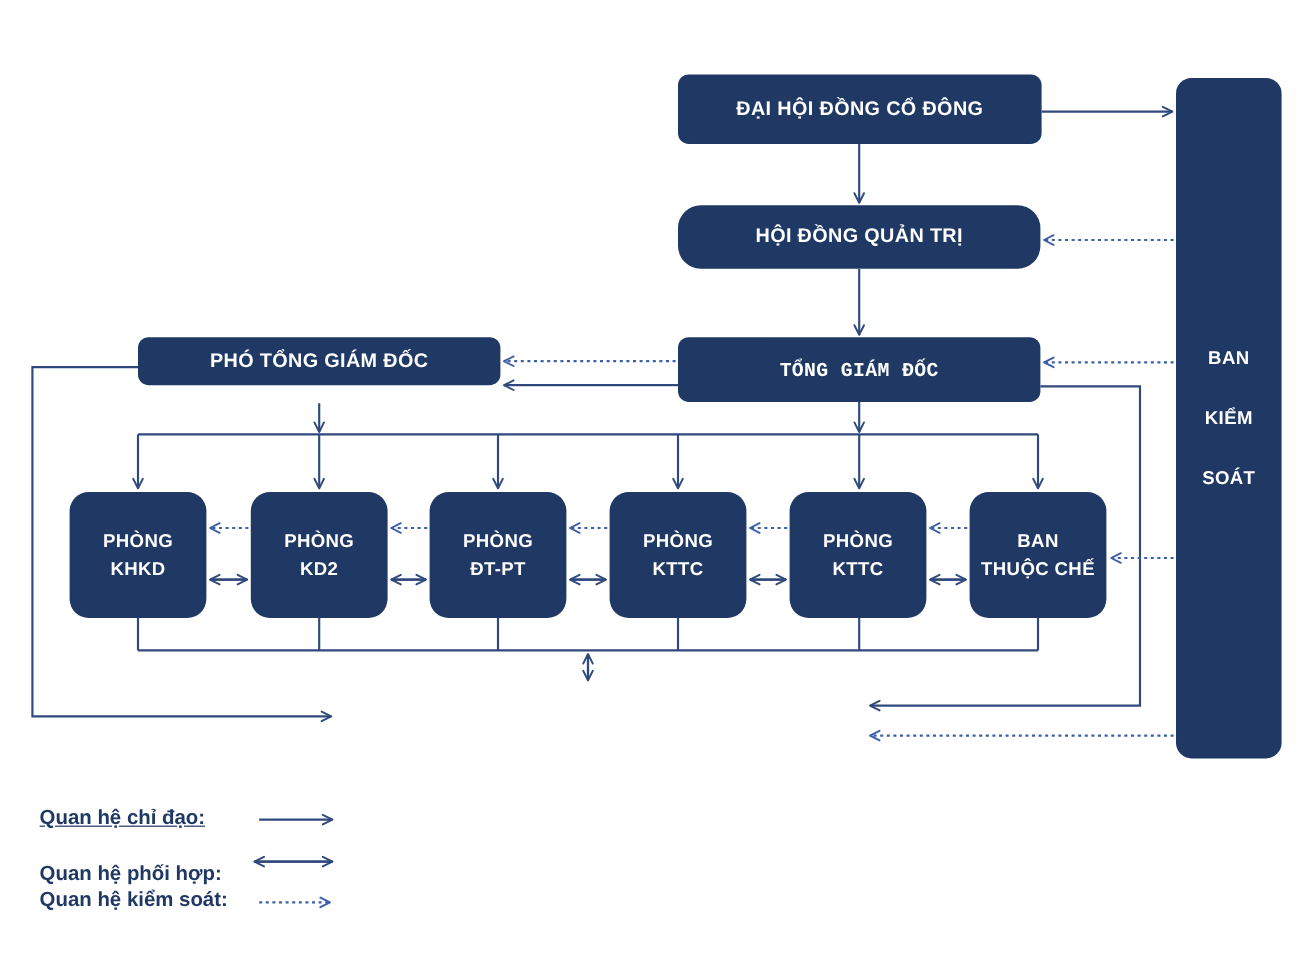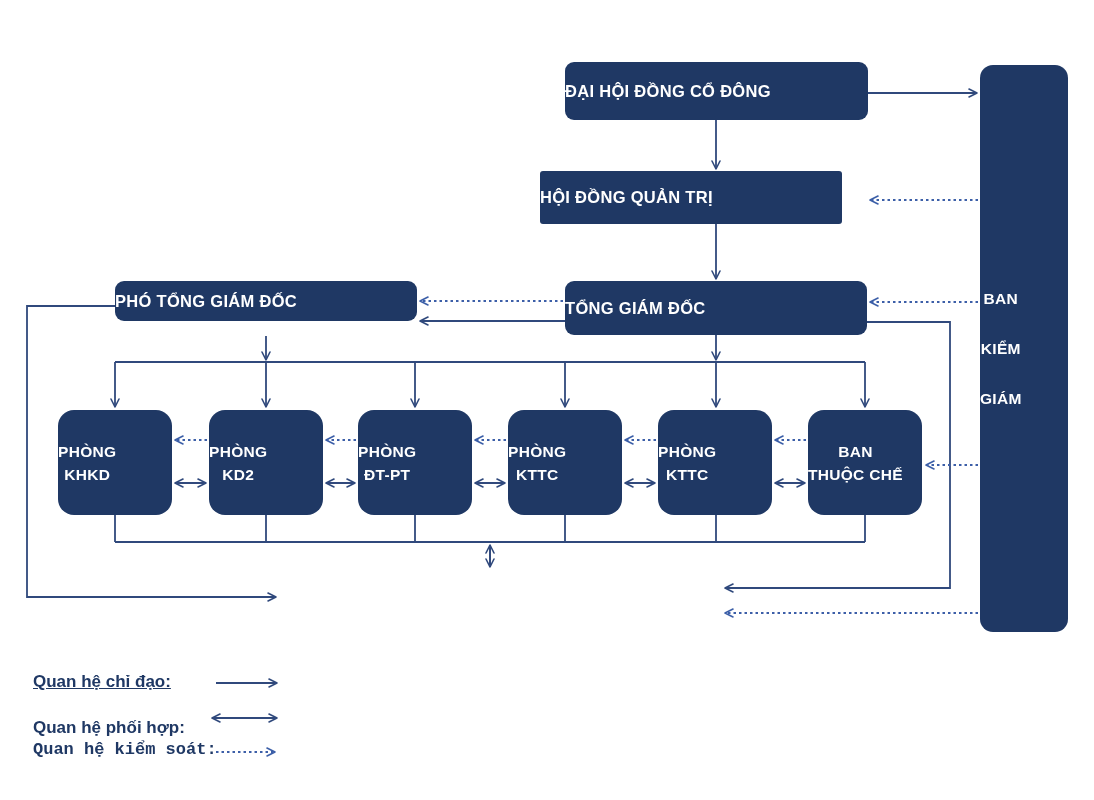--- a/index.html
+++ b/index.html
@@ -9,27 +9,27 @@
     --dotted-line:#3c5fa8;
     --legend-text:#1f3864;
   }
   *{box-sizing:border-box;margin:0;padding:0;}
   body{background:#ffffff;font-family:"Liberation Sans",sans-serif;}
   .canvas{position:relative;width:1094px;height:800px;background:#ffffff;overflow:hidden;}
   .node{
     position:absolute;
     background:var(--box-fill);
     color:var(--box-text);
-    display:flex;align-items:center;
+    display:flex;align-items:center;justify-content:center;
     text-align:center;font-weight:bold;letter-spacing:.3px;
   }
   .node .ln{display:block;}
   .n-shareholders{left:565px;top:62px;width:303px;height:58px;border-radius:9px;font-size:16.5px;}
-  .n-board{left:540px;top:171px;width:302px;height:53px;border-radius:3px;font-size:16.5px;}
-  .n-ceo{left:565px;top:281px;width:302px;height:54px;border-radius:9px;font-size:16.5px;}
+  .n-board{left:565px;top:171px;width:302px;height:53px;border-radius:19px;font-size:16.5px;}
+  .n-ceo{left:565px;top:281px;width:302px;height:54px;border-radius:9px;font-size:16.5px;font-family:Liberation Mono, monospace;}
   .n-deputy{left:115px;top:281px;width:302px;height:40px;border-radius:9px;font-size:16.5px;}
   .n-supervisory{left:980px;top:65px;width:88px;height:567px;border-radius:13px;font-size:15.5px;}
   .n-supervisory .stack{line-height:50px;}
   .dept{top:410px;width:114px;height:105px;border-radius:16px;font-size:15.5px;}
   .dept .lines{line-height:23px;}
   .d-khkd{left:58px;}
   .d-kd2{left:209px;}
   .d-dtpt{left:358px;}
   .d-tchc{left:508px;}
   .d-kttc{left:658px;}
@@ -37,21 +37,21 @@
   .n-branches{left:278px;top:570px;width:444px;height:58px;border-radius:10px;font-size:16.5px;}
   .connector-layer{position:absolute;left:0;top:0;width:1094px;height:800px;pointer-events:none;}
   .sl{stroke:var(--solid-line);stroke-width:1.8;fill:none;}
   .dl{stroke:var(--dotted-line);stroke-width:1.8;fill:none;stroke-dasharray:2.5 3;}
   .legend-label{
     position:absolute;left:33px;color:var(--legend-text);
     font-weight:bold;font-size:17px;white-space:nowrap;
   }
   .ll-1{top:672px;text-decoration:underline;}
   .ll-2{top:706px;margin-top:12px;}
-  .ll-3{top:740px;font-family:Liberation Mono, monospace;}
+  .ll-3{top:740px;}
 </style>
 </head>
 <body>
 
 <div class="canvas">
 
   <div class="node n-shareholders">
     <span>ĐẠI HỘI ĐỒNG CỔ ĐÔNG</span>
   </div>
 
@@ -64,21 +64,21 @@
   </div>
 
   <div class="node n-deputy">
     <span>PHÓ TỔNG GIÁM ĐỐC</span>
   </div>
 
   <div class="node n-supervisory">
     <div class="stack">
       <span class="ln">BAN</span>
       <span class="ln">KIỂM</span>
-      <span class="ln">GIÁM</span>
+      <span class="ln">SOÁT</span>
     </div>
   </div>
 
   <div class="node dept d-khkd">
     <div class="lines">
       <span class="ln">PHÒNG</span>
       <span class="ln">KHKD</span>
     </div>
   </div>
   <div class="node dept d-kd2">

